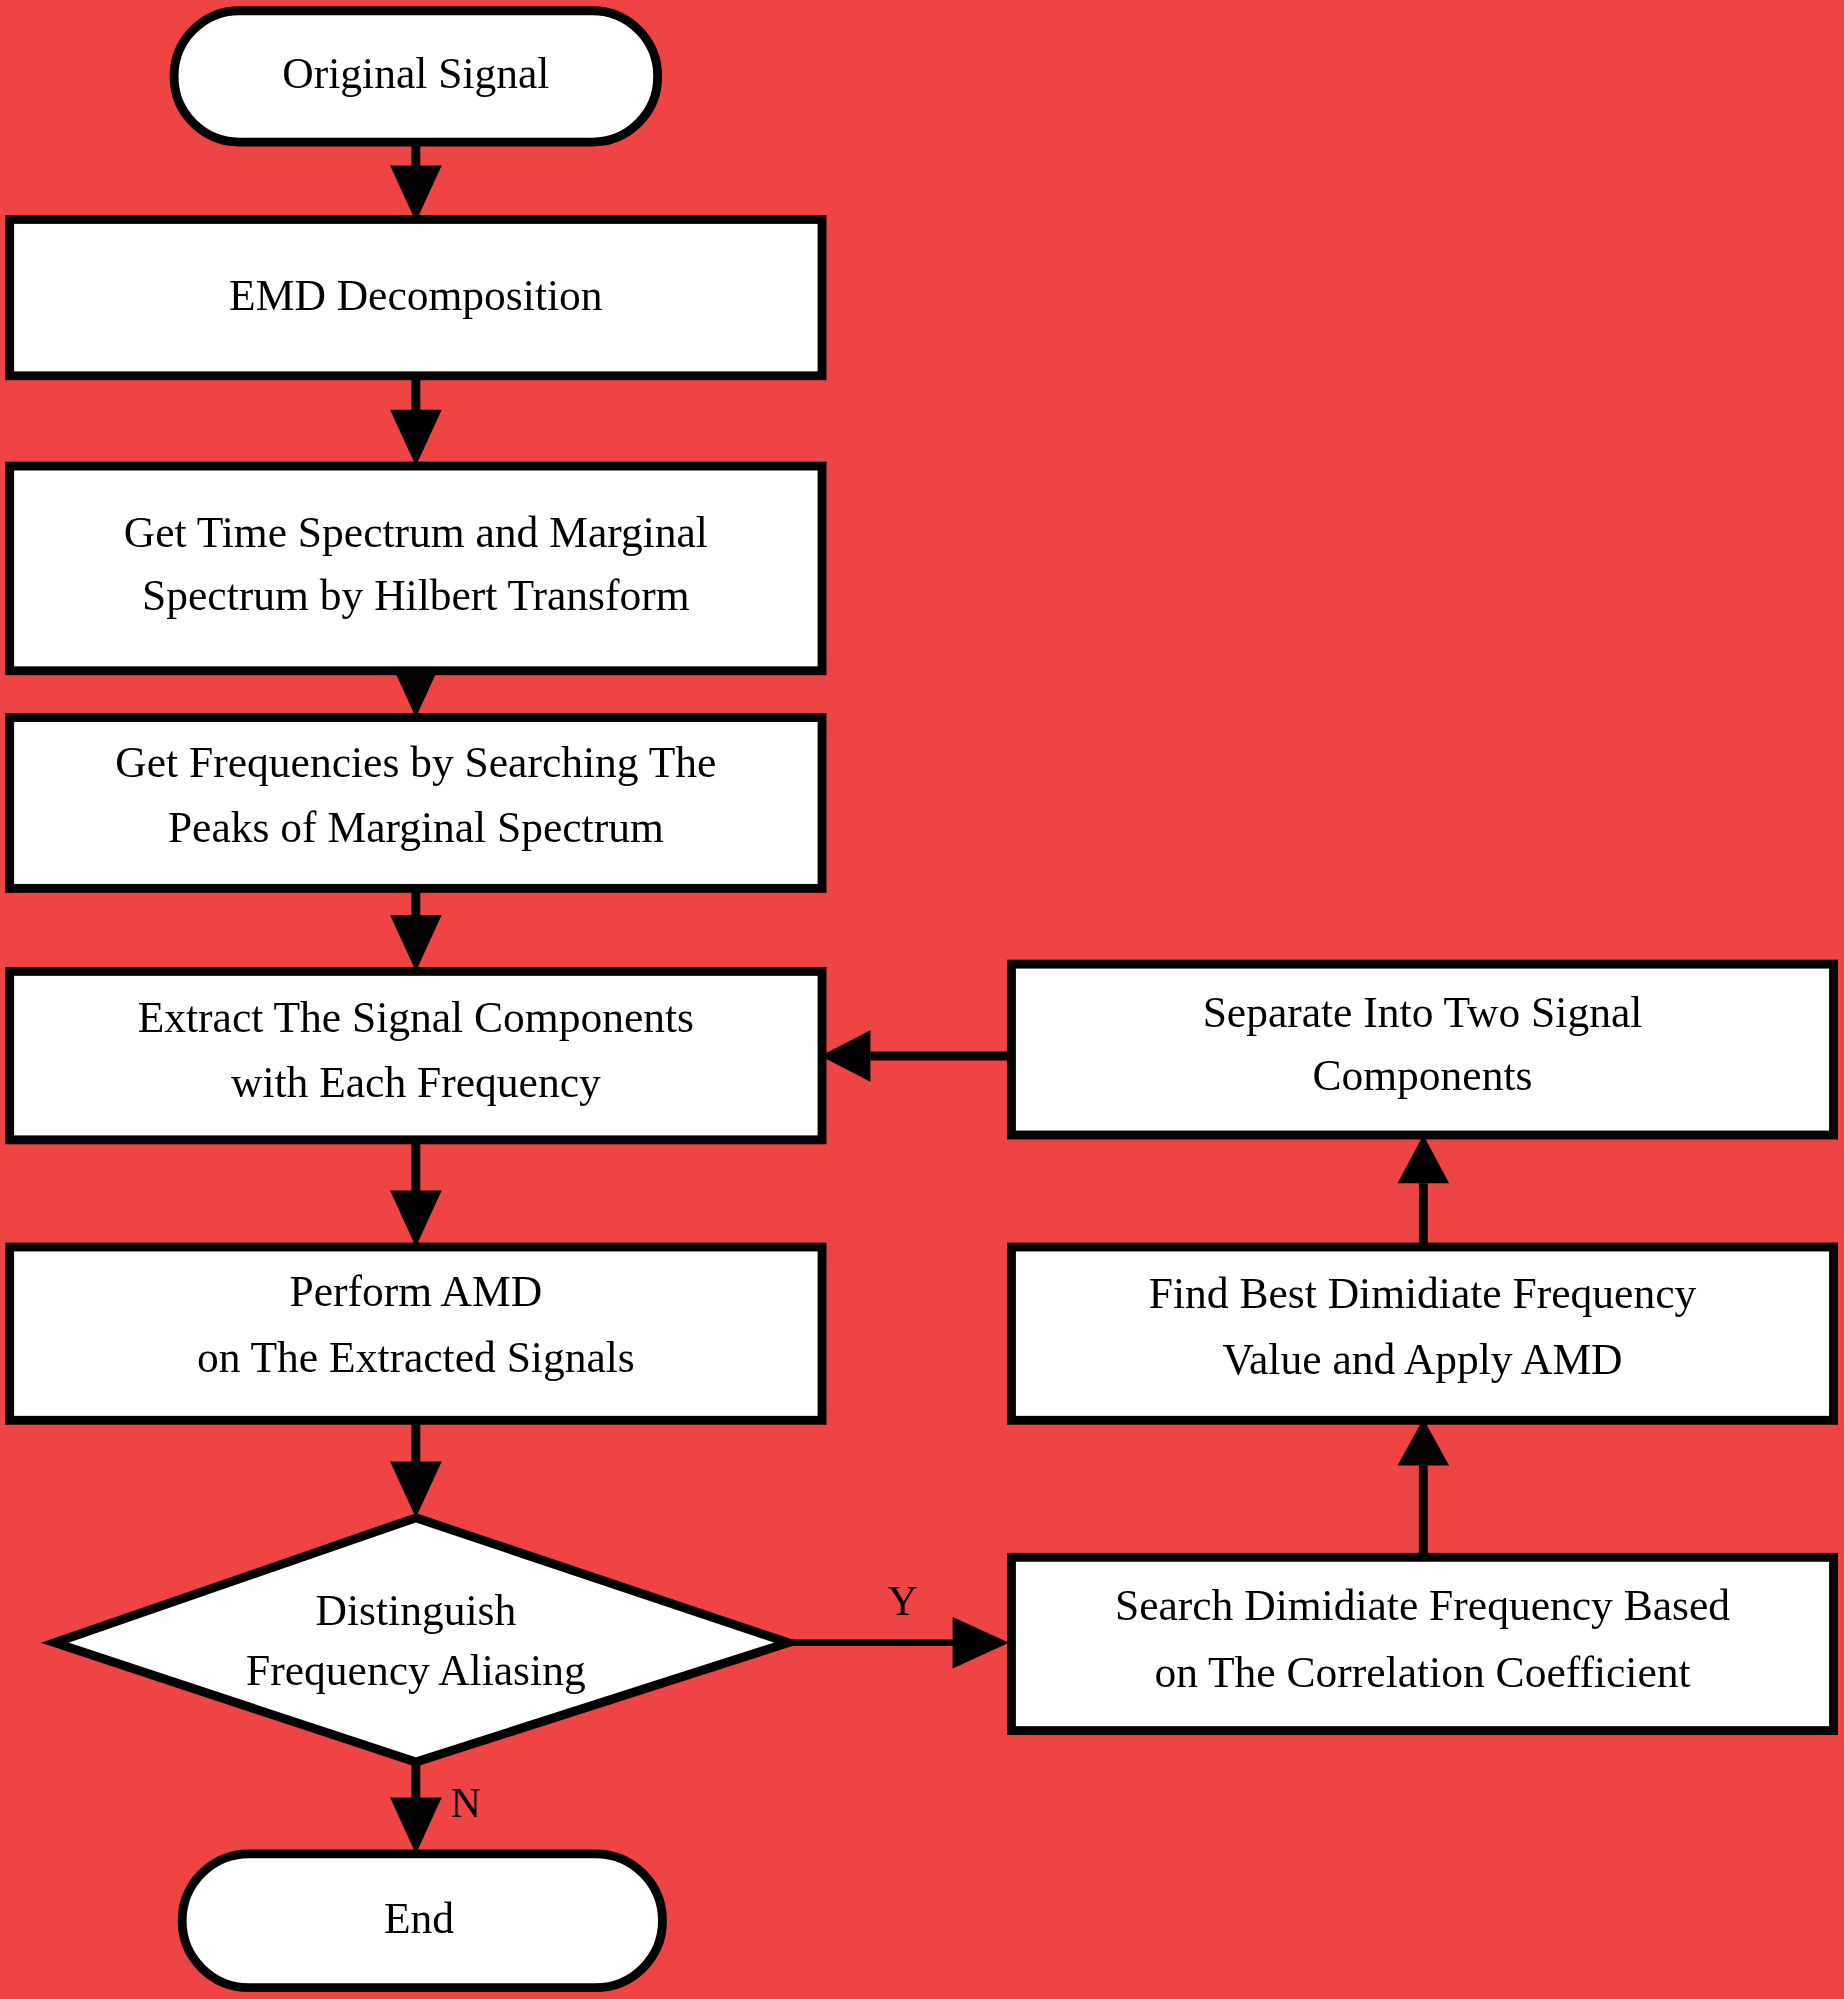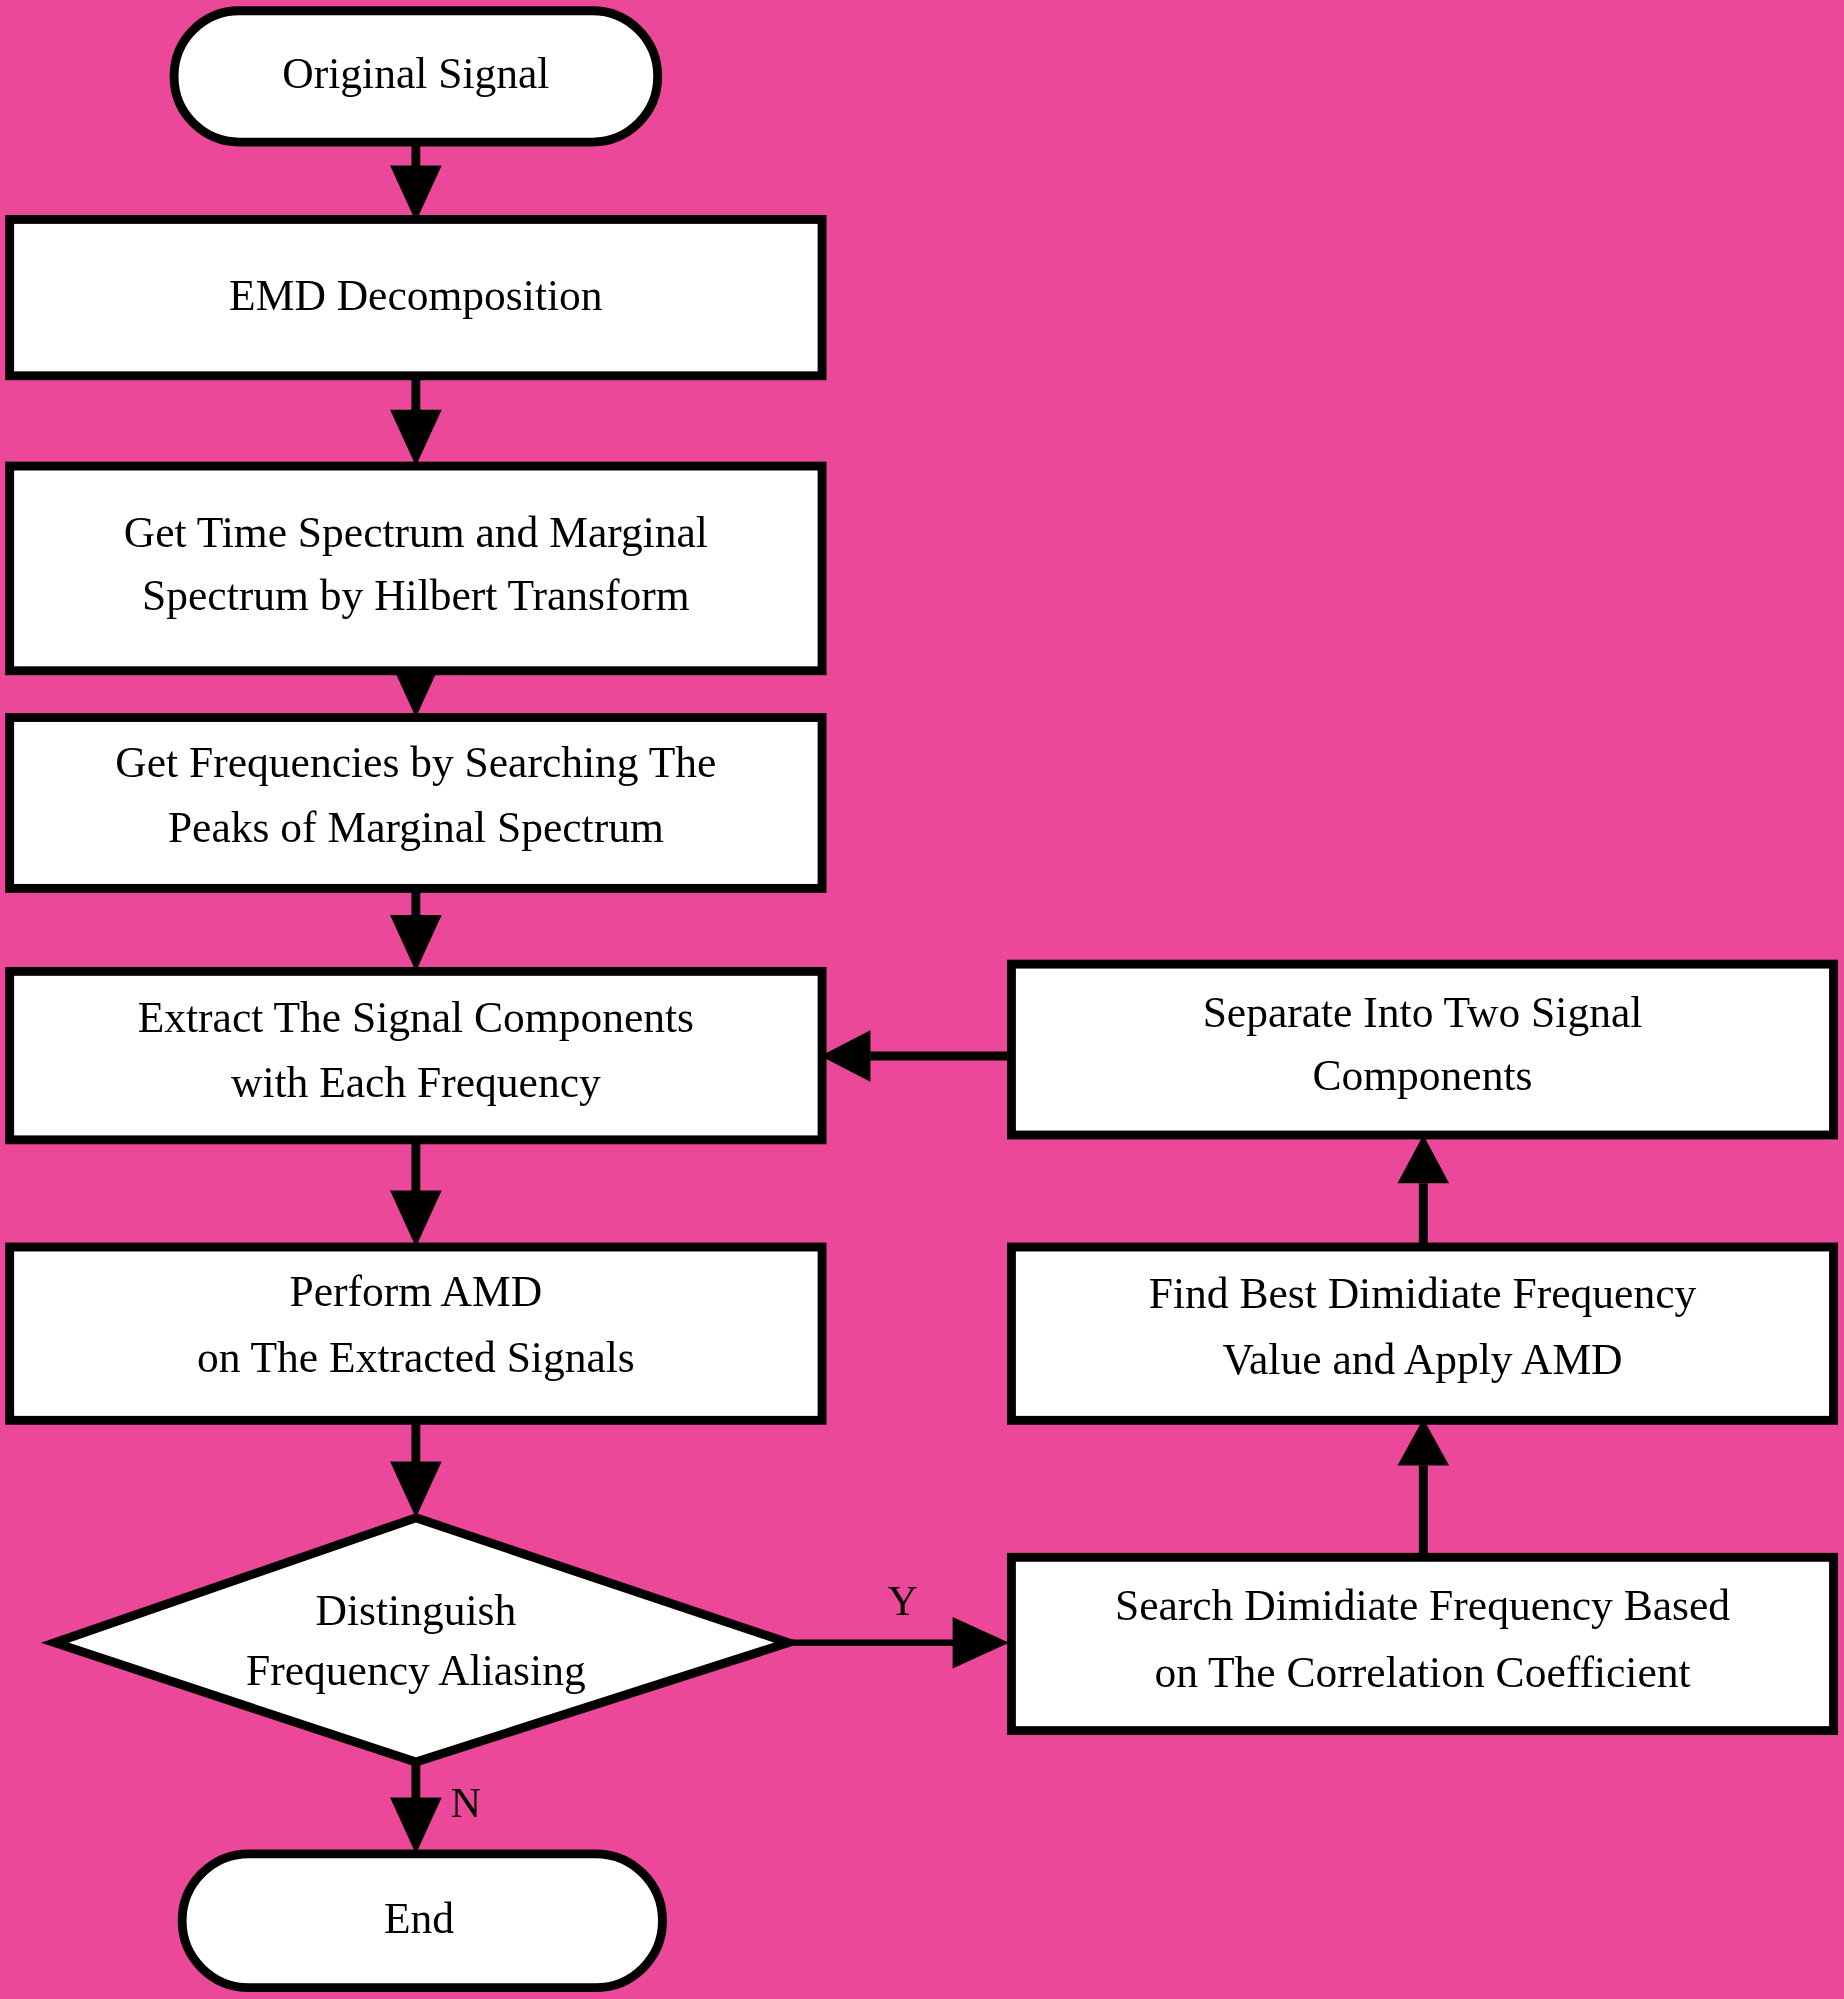--- a/index.html
+++ b/index.html
@@ -7,21 +7,21 @@
     padding: 0;
     background: #ffffff;
   }
   body {
     font-family: "Liberation Serif", "DejaVu Serif", serif;
   }
   #flowchart-root {
     position: relative;
     width: 1844px;
     height: 2000px;
-    background: #ec4899;
+    background: #ef4444;
     overflow: hidden;
   }
   svg#flow-svg {
     position: absolute;
     top: 0;
     left: 0;
     width: 1844px;
     height: 2000px;
     display: block;
   }

